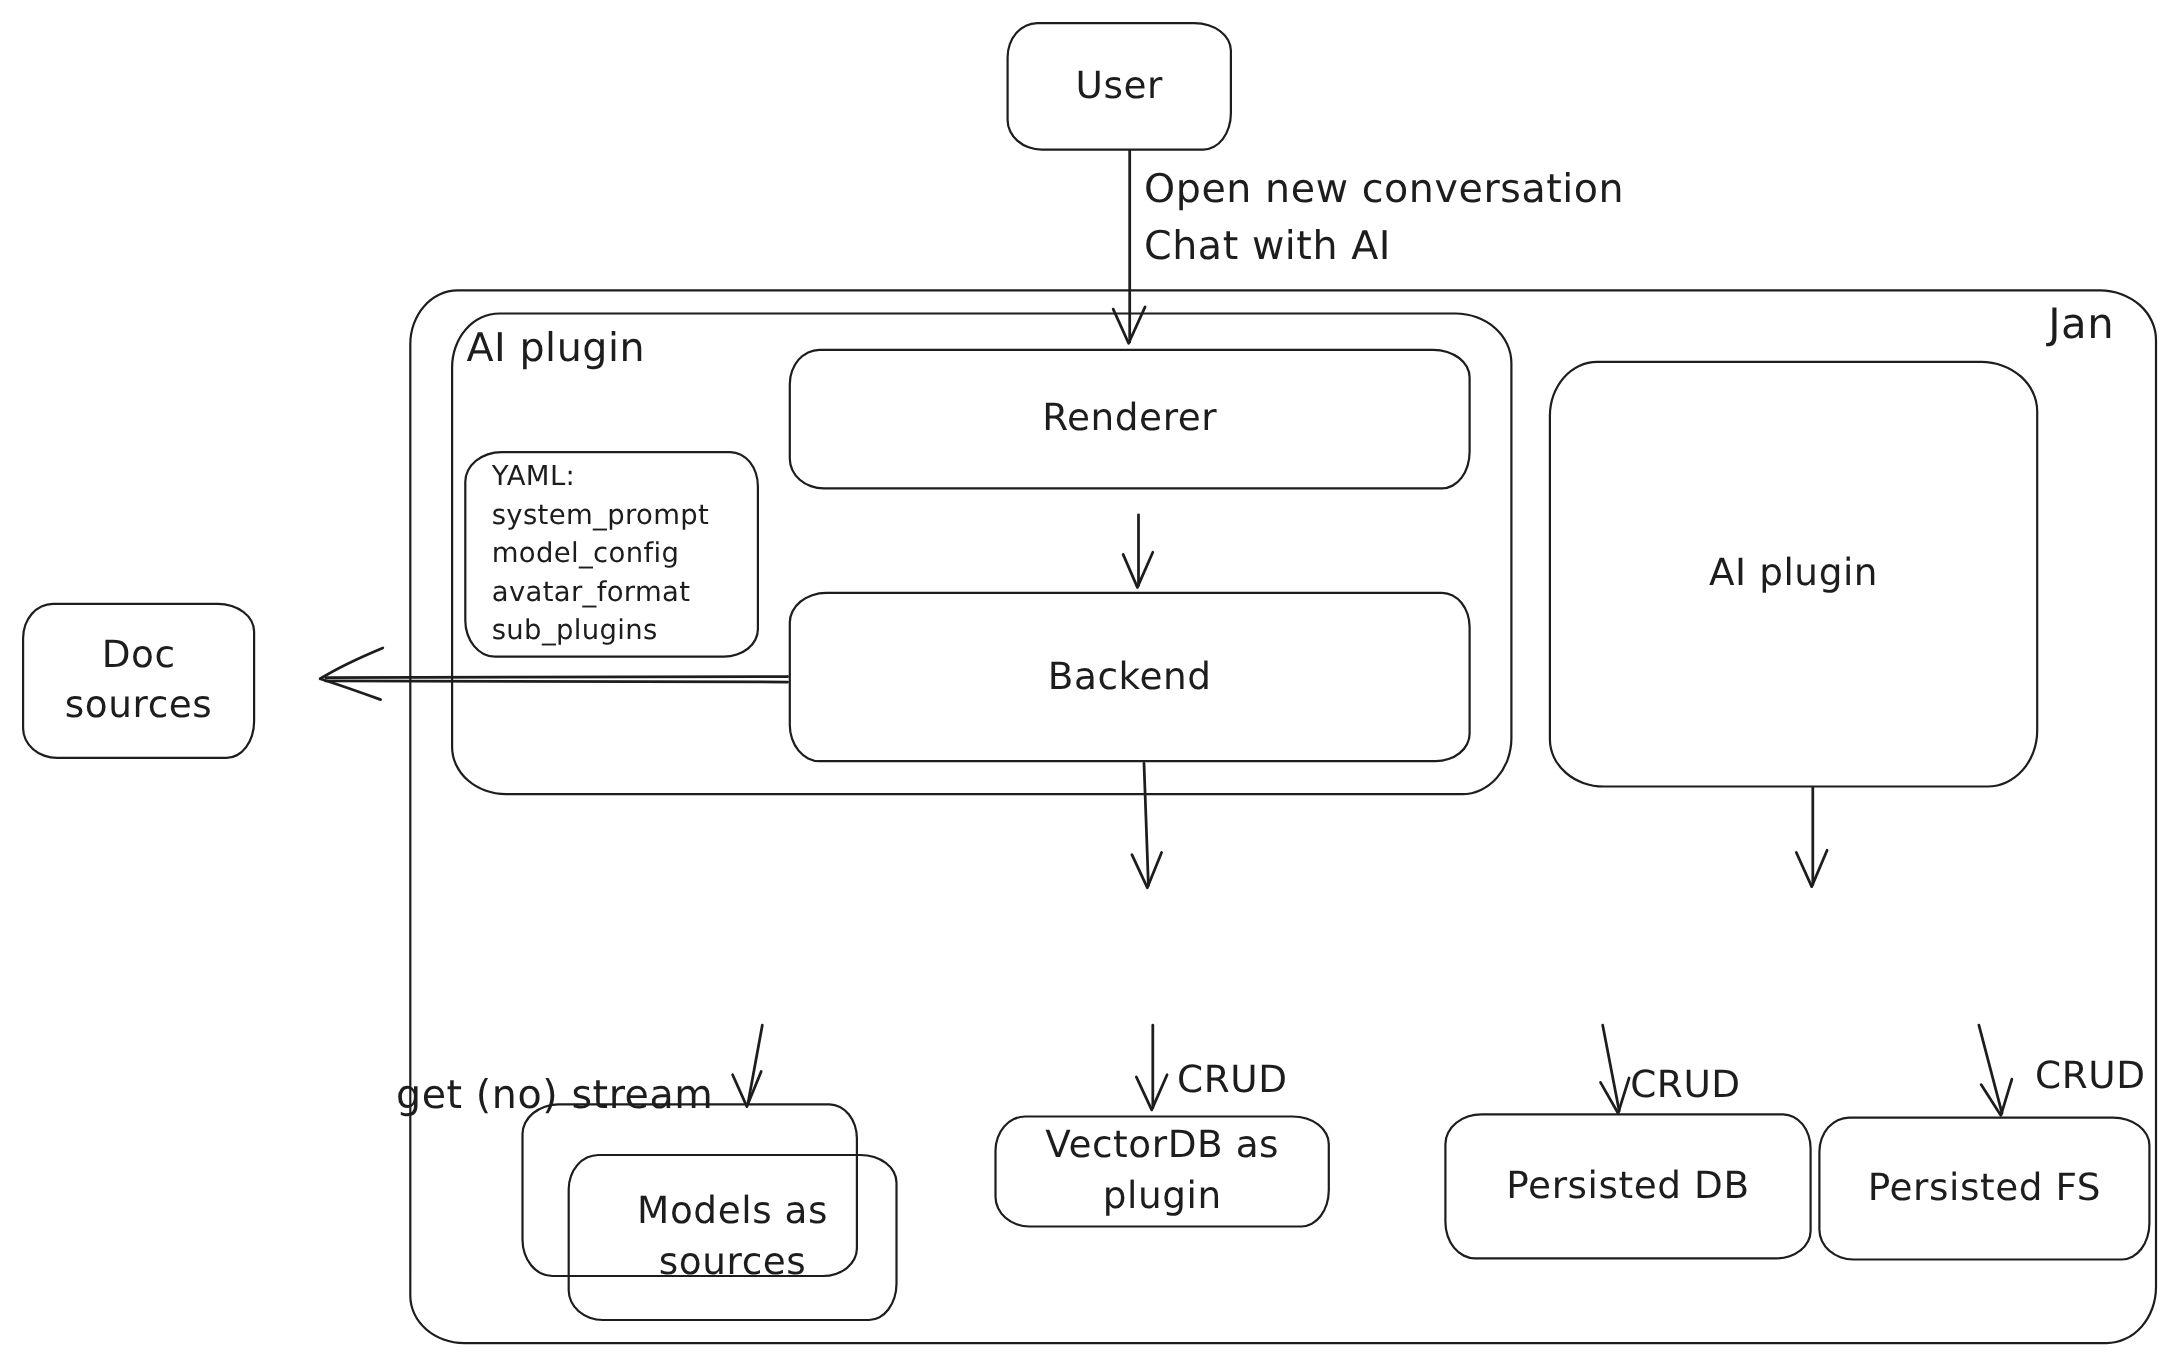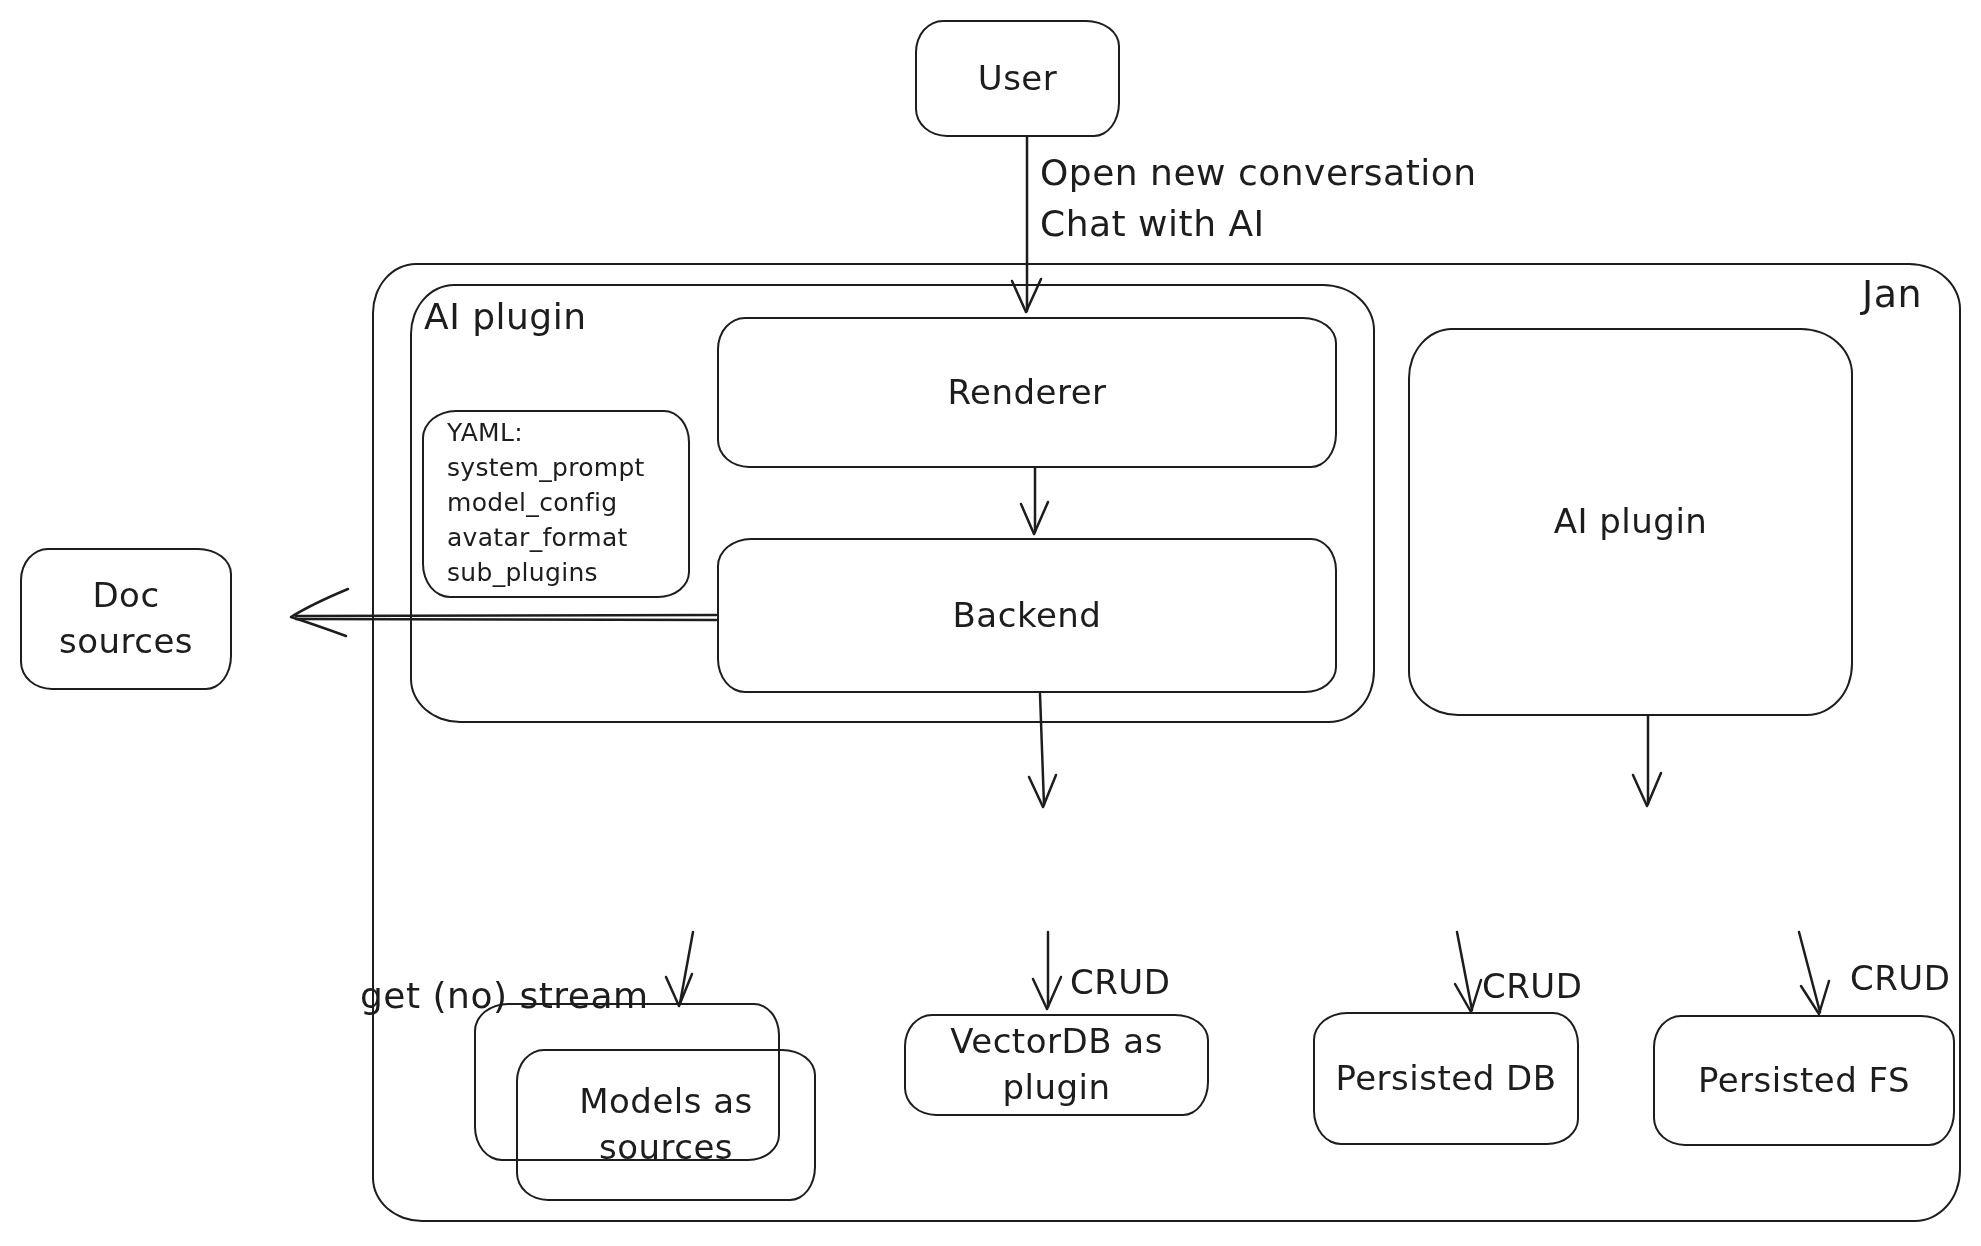--- a/index.html
+++ b/index.html
@@ -99,21 +99,21 @@
   <div class="box sketch1" style="left:915px; top:20px; width:205px; height:117px;">
     <div class="node-label">User</div>
   </div>
 
   <div class="float-label" style="left:1040px; top:152px;">Open new conversation</div>
   <div class="float-label" style="left:1040px; top:203px;">Chat with AI</div>
 
   <div class="box sketch3" style="left:410px; top:284px; width:965px; height:439px;"></div>
   <div class="float-label" style="left:424px; top:296px;">AI plugin</div>
 
-  <div class="box sketch1" style="left:717px; top:317px; width:620px; height:151px;">
+  <div class="box sketch1" style="left:717px; top:317px; width:620px; height:128px;">
     <div class="node-label">Renderer</div>
   </div>
 
   <div class="box sketch2" style="left:422px; top:410px; width:268px; height:188px;"></div>
   <div class="small-note" style="left:447px; top:415px;">
     <div>YAML:</div>
     <div>system_prompt</div>
     <div>model_config</div>
     <div>avatar_format</div>
     <div>sub_plugins</div>
@@ -137,21 +137,21 @@
   <div class="box sketch2" style="left:474px; top:1003px; width:306px; height:158px;"></div>
   <div class="box sketch1" style="left:516px; top:1049px; width:300px; height:152px;">
     <div class="node-label" style="width:230px;">Models as sources</div>
   </div>
 
   <div class="box sketch1" style="left:904px; top:1014px; width:305px; height:102px;">
     <div class="node-label" style="width:250px;">VectorDB as plugin</div>
   </div>
   <div class="float-label" style="left:1070px; top:962px; font-size:34px;">CRUD</div>
 
-  <div class="box sketch2" style="left:1313px; top:1012px; width:266px; height:133px;">
+  <div class="box sketch2" style="left:1313px; top:1012px; width:334px; height:133px;">
     <div class="node-label">Persisted DB</div>
   </div>
   <div class="float-label" style="left:1482px; top:966px; font-size:34px;">CRUD</div>
 
   <div class="box sketch1" style="left:1653px; top:1015px; width:302px; height:131px;">
     <div class="node-label">Persisted FS</div>
   </div>
   <div class="float-label" style="left:1850px; top:958px; font-size:34px;">CRUD</div>
 
 </div>

